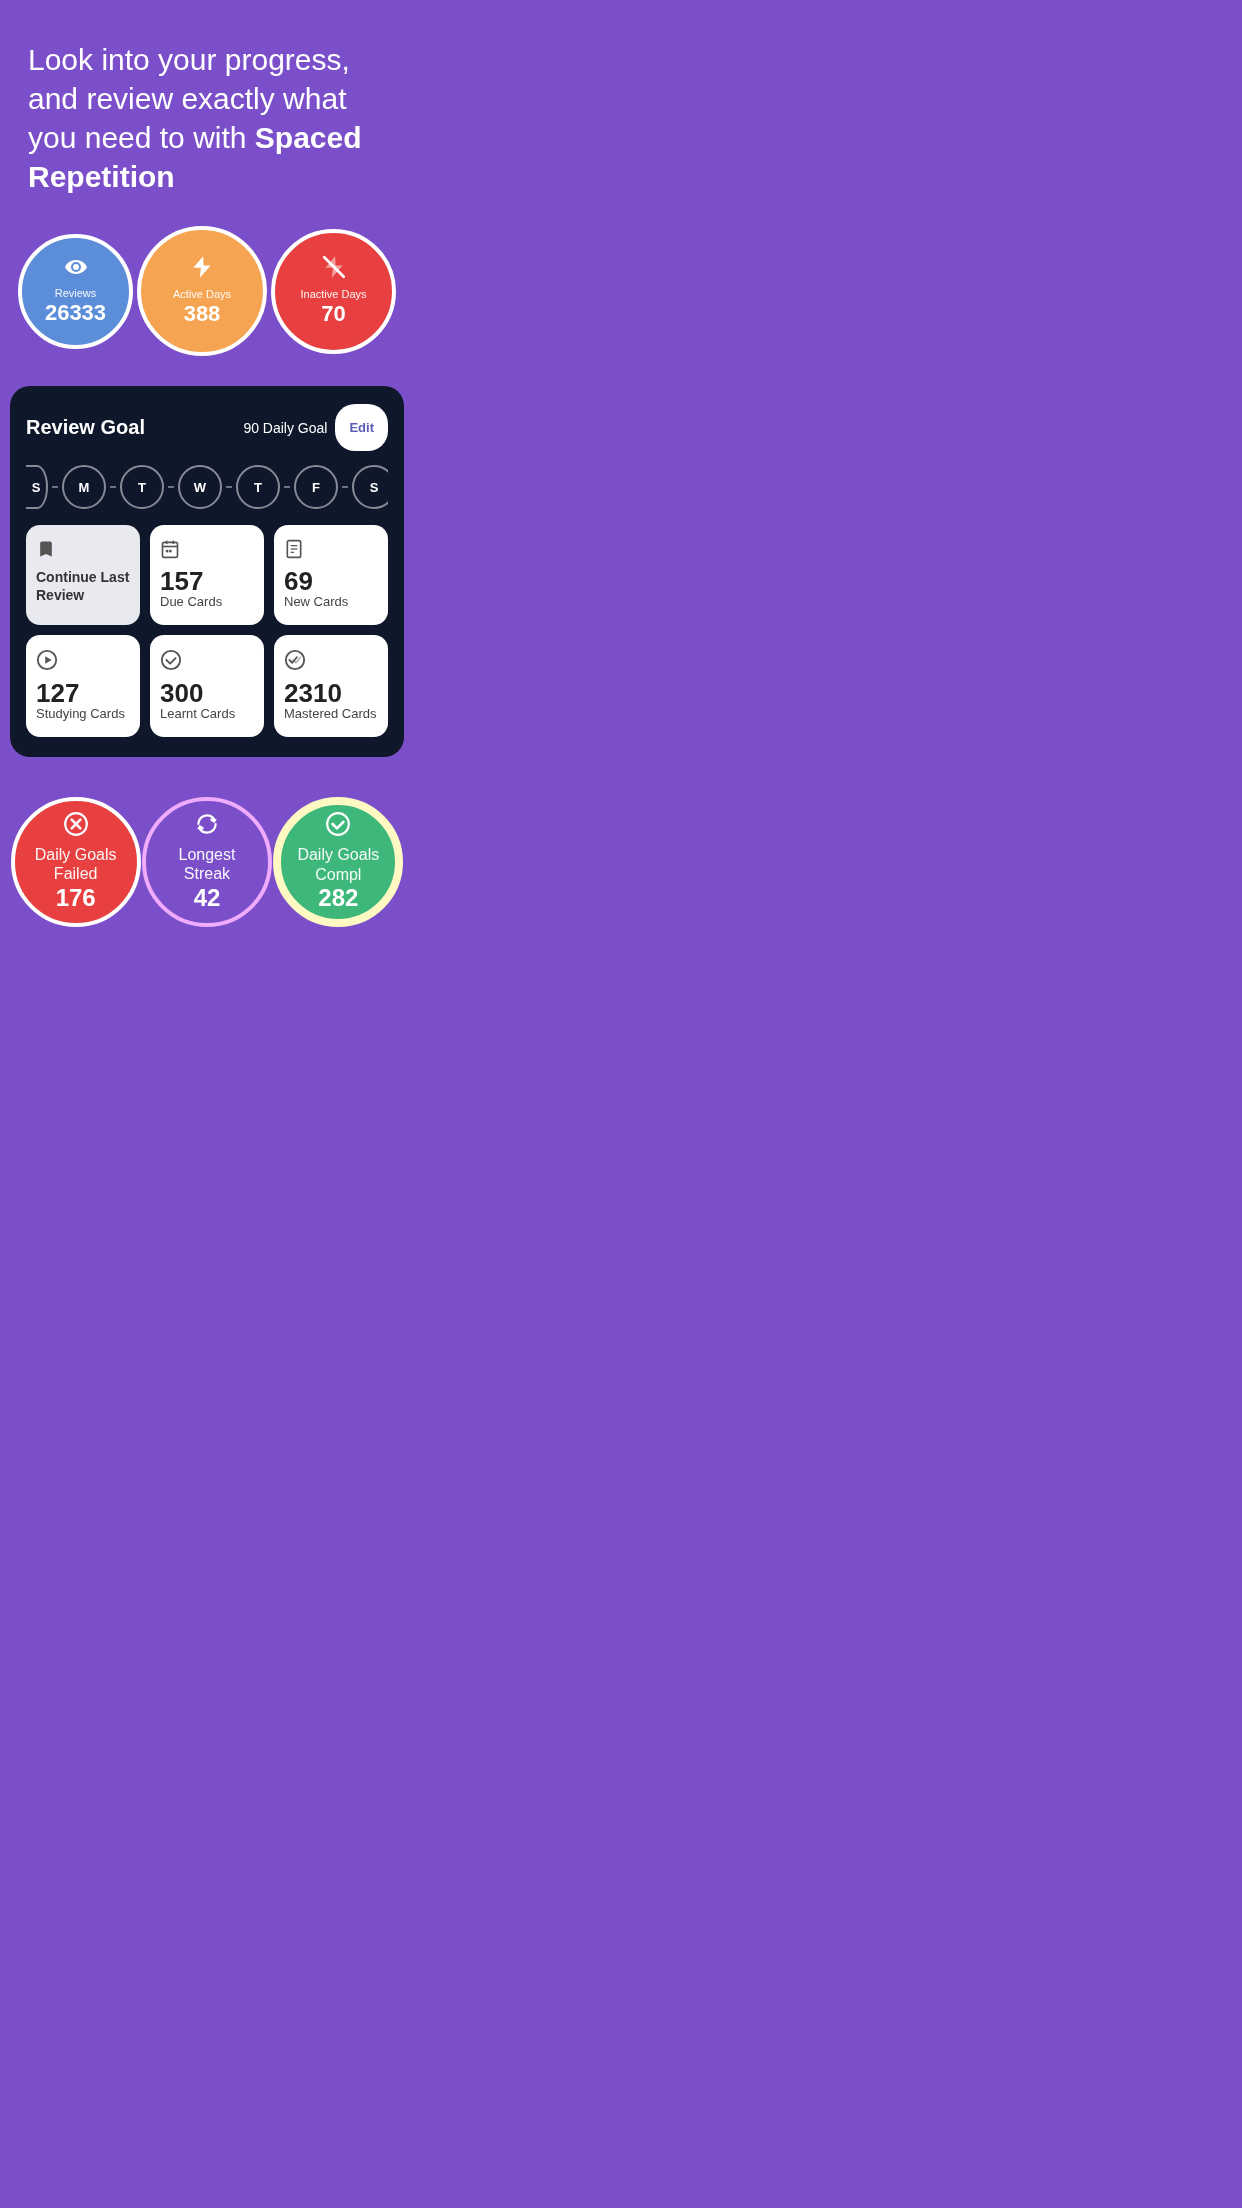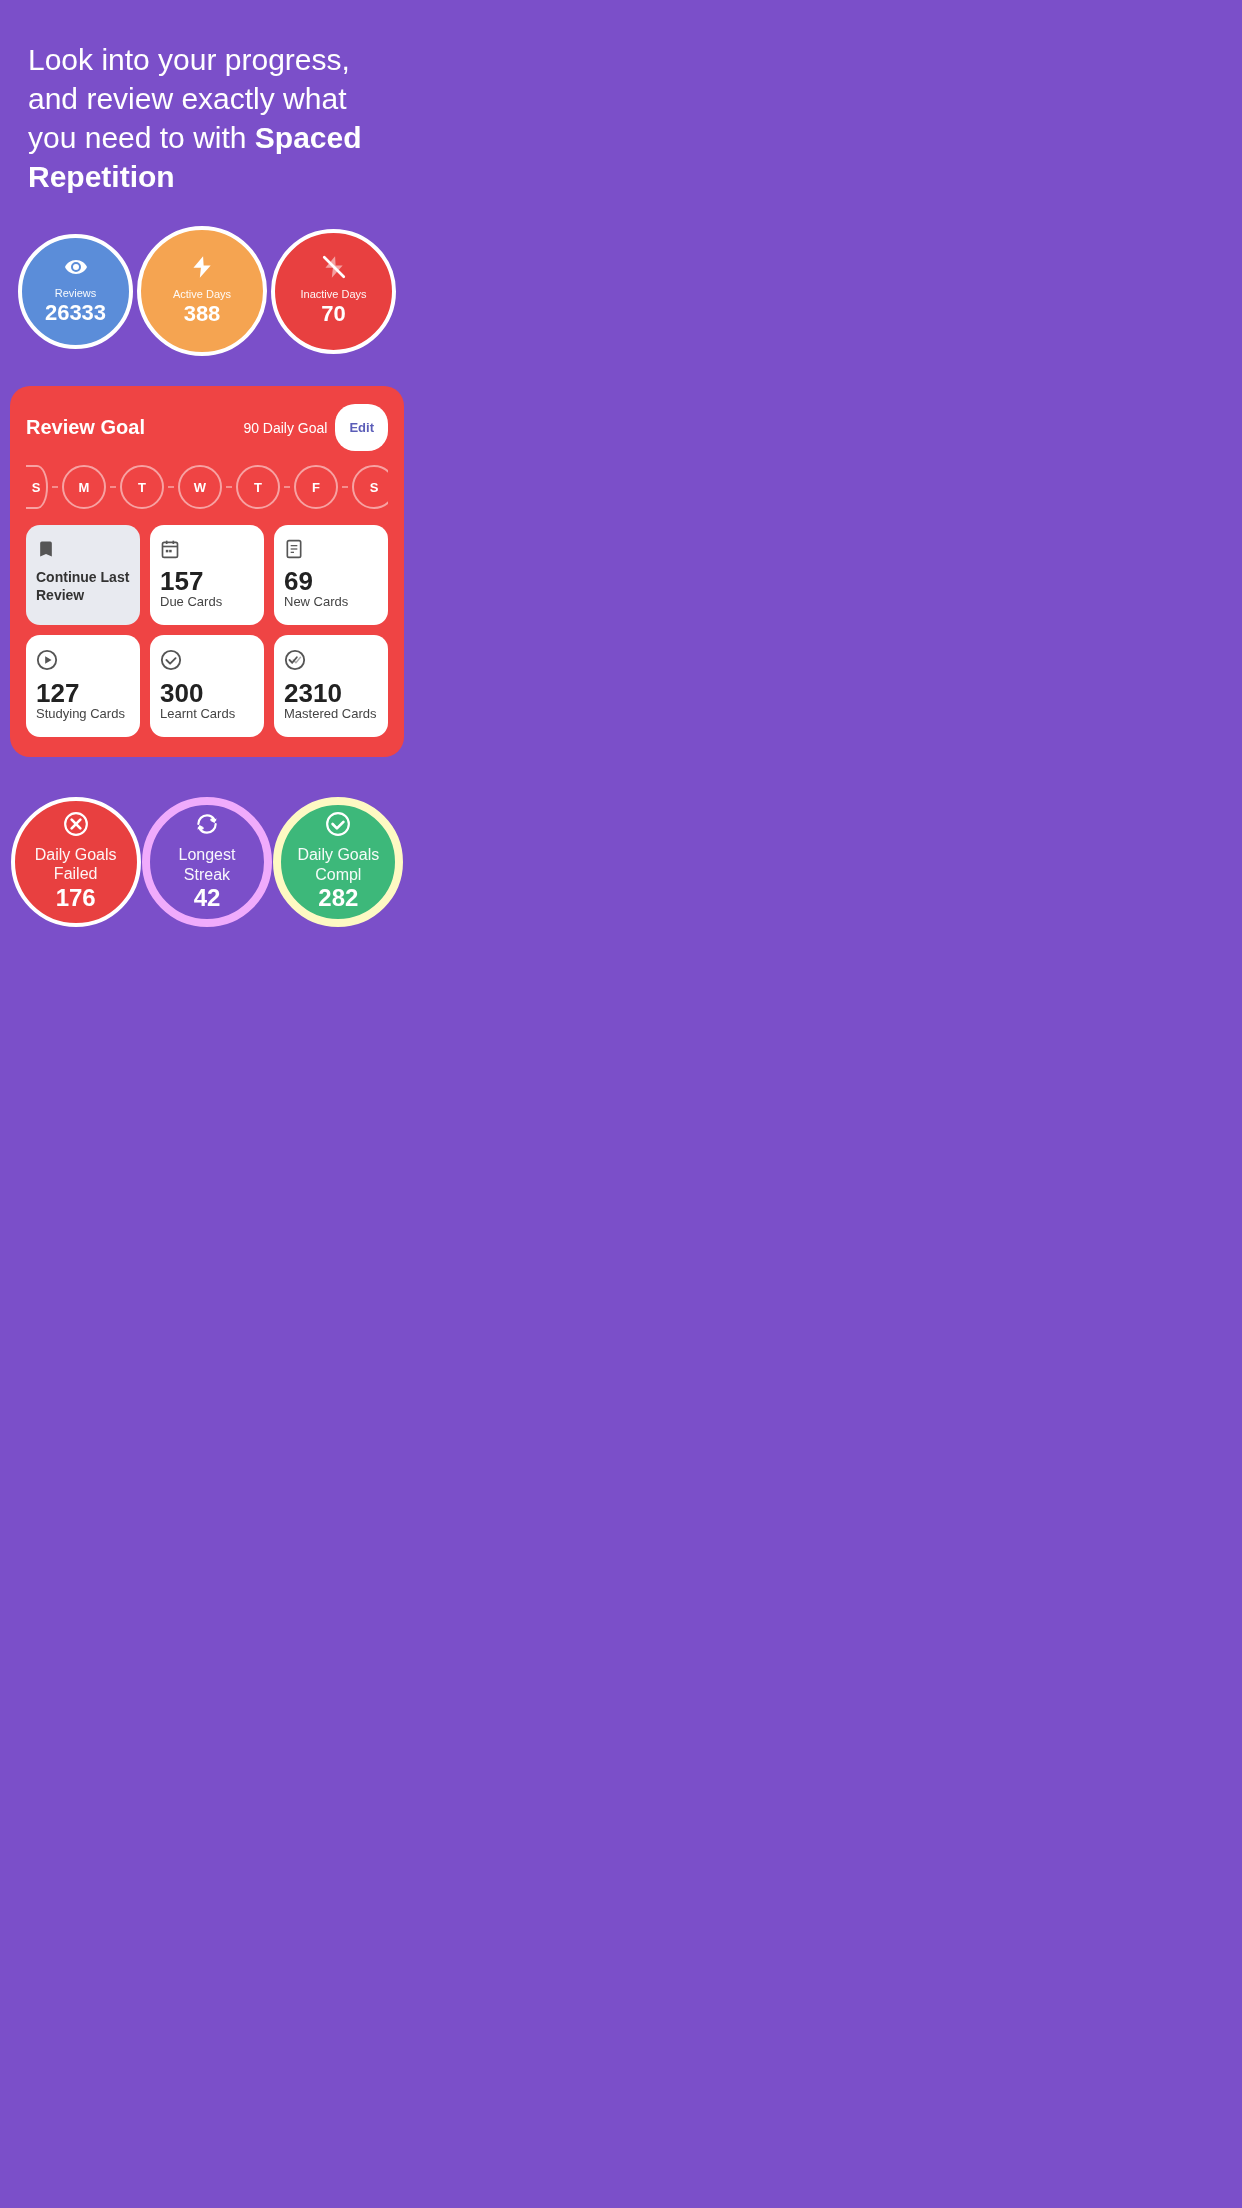--- a/index.html
+++ b/index.html
@@ -61,21 +61,21 @@
       line-height: 1.2;
     }
     .stat-circle .value {
       font-size: 22px;
       font-weight: 700;
       line-height: 1.2;
     }
 
     
     .review-card {
-      background-color: #ef4444;
+      background-color: #0f172a;
       border-radius: 20px;
       margin: 0 10px 20px;
       padding: 18px 16px 20px;
     }
     .review-header {
       display: flex;
       justify-content: space-between;
       align-items: center;
       margin-bottom: 14px;
     }
@@ -194,21 +194,21 @@
       padding: 10px;
     }
     .bottom-circle.red {
       background-color: #E84040;
       width: 130px; height: 130px;
       border: 4px solid white;
     }
     .bottom-circle.outline {
       background-color: transparent;
       width: 130px; height: 130px;
-      border: 8px solid #f0abfc;
+      border: 4px solid #f0abfc;
     }
     .bottom-circle.green {
       background-color: #3DB87A;
       width: 130px; height: 130px;
       border: 8px solid #fef9c3;
     }
     .bottom-circle .bc-icon {
       font-size: 22px;
       margin-bottom: 2px;
     }

